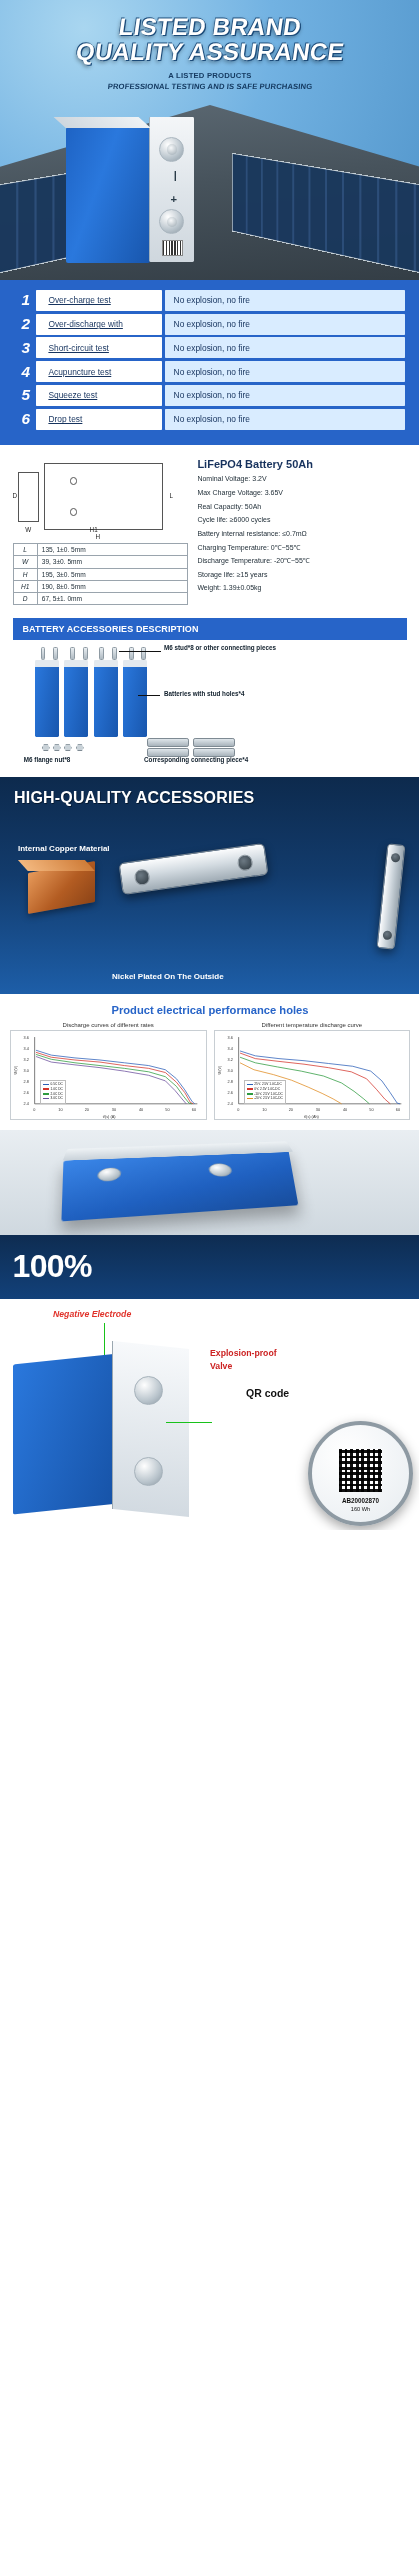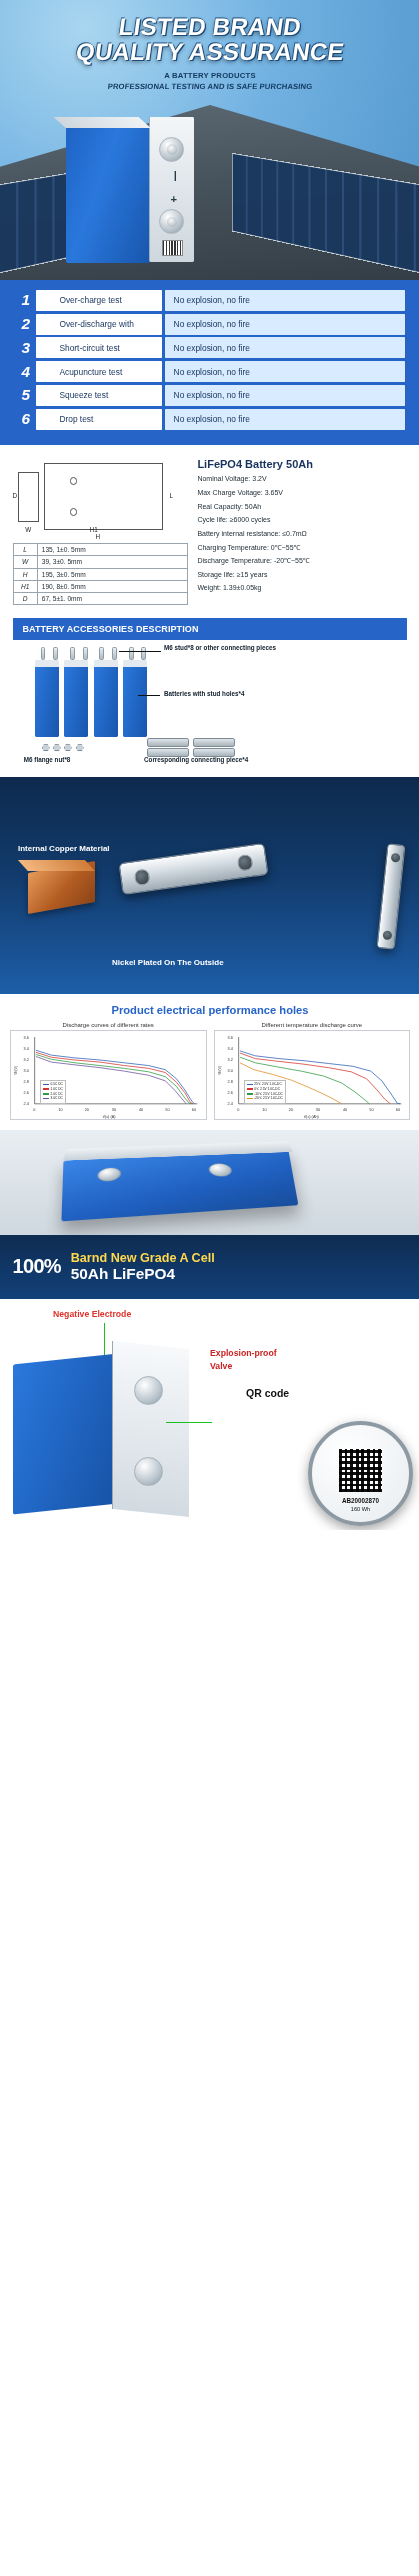--- a/index.html
+++ b/index.html
@@ -91,22 +91,23 @@
 
   
   .tests { background: #2764c8; padding: 9.8px 15.4px 12.6px; }
   .test-row { display: flex; align-items: center; height: 21px; margin-bottom: 2.8px; }
   .test-num {
     width: 21px; font-size: 15.4px; font-weight: bold; color: #ffffff; font-style: italic;
     text-align: center; flex: 0 0 21px;
   }
   .test-name {
     flex: 0 0 126px; background:#ffffff; height: 100%;
-    display:flex; align-items:center; padding-left:23px; font-size:8.4px; color:#16335e;
+    display:flex; align-items:center; padding-left:12px; font-size:8.4px; color:#16335e;
     border-radius: 0.7px;
+    text-decoration: underline;
   }
   .test-res {
     flex: 1; background:#d9ecff; height:100%; display:flex; align-items:center;
     padding-left:8.4px; font-size:8.4px; color:#16335e; margin-left:2.8px; border-radius:0.7px;
   }
 
   
   .spec { display:flex; padding: 11.2px 12.6px 5.6px; gap: 9.8px; background:#fff; }
   .spec-left { width: 175px; }
   .drawing { position:relative; height: 84px; }
@@ -246,21 +247,21 @@
     background: radial-gradient(circle at 35% 30%, #fff, #b4c0c8 65%, #8b98a1);
     border: 1.4px solid #97a4ad; top: 36px;
   }
 
   
   .grade {
     position: relative; height: 64px;
     background: linear-gradient(180deg,#0e2c51, #12417a);
     display:flex; align-items:center; padding: 0 12.6px; gap: 9.8px; color:#fff;
   }
-  .grade-100 { font-size: 20px; font-weight: bold; letter-spacing:-0.7px; }
+  .grade-100 { font-size: 32px; font-weight: bold; letter-spacing:-0.7px; }
   .grade-r1 { font-size: 12.6px; font-weight: bold; color:#ffd84d; }
   .grade-r2 { font-size: 15.4px; font-weight: bold; color:#ffffff; }
 
   
   .callout { position:relative; height: 231px; background:#fff; overflow:hidden; }
   .co-bat {
     position:absolute; left: 12.6px; top: 60px; width: 105px; height: 150px;
     background: linear-gradient(110deg,#2a78dd,#1652a6);
     transform: skewY(-6deg); border-radius:2.1px;
   }
@@ -299,21 +300,21 @@
 
   <section class="hero">
     <div class="hero-sky"></div>
     <div class="roof"></div>
     <div class="panelgrid"></div>
     <div class="panelgrid right"></div>
 
     <div class="hero-title-wrap">
       <div class="hero-t1">LISTED BRAND</div>
       <div class="hero-t2">QUALITY ASSURANCE</div>
-      <div class="hero-sub1">A BATTERY PRODUCTS</div>
+      <div class="hero-sub1">A LISTED PRODUCTS</div>
       <div class="hero-sub2">PROFESSIONAL TESTING AND IS SAFE PURCHASING</div>
     </div>
 
     <div class="hero-battery">
       <div class="bat-left"></div>
       <div class="bat-right">
         <div class="term neg">
             <span class="term-inner"></span>
           </div>
         <div class="term pos">
@@ -445,35 +446,36 @@
     <span class="nut" style="left:39px; top:104px;"></span>
     <span class="nut" style="left:50px; top:104px;"></span>
     <span class="nut" style="left:62px; top:104px;"></span>
     <span class="busbar" style="left:133px; top:98px;"></span>
     <span class="busbar" style="left:179px; top:98px;"></span>
     <span class="busbar" style="left:133px; top:108px;"></span>
     <span class="busbar" style="left:179px; top:108px;"></span>
   </section>
 
   <section class="hq">
+    <div class="hq-t1">HIGH-QUALITY ACCESSORIES</div>
 
     <div class="hq-cap" style="left: 18px; top: 67px;">Internal Copper Material</div>
     <div class="copper"></div>
     <div class="copper-top"></div>
 
     <div class="bigbar">
       <span class="hole" style="left: 12.6px;"></span>
       <span class="hole" style="right: 12.6px;"></span>
     </div>
     <div class="smallbar">
       <span class="hole" style="top: 8.4px;"></span>
       <span class="hole" style="bottom: 8.4px;"></span>
     </div>
 
-    <div class="hq-cap" style="left: 112px; bottom: 27px;">Nickel Plated On The Outside</div>
+    <div class="hq-cap" style="left: 112px; bottom: 13px;">Nickel Plated On The Outside</div>
   </section>
 
   <div class="curve-head">Product electrical performance holes</div>
   <section class="curve-wrap">
 
     <div class="curve-card">
       <div class="curve-title">Discharge curves of different rates</div>
       <div class="plot">
         <svg viewBox="0 0 280 128" width="100%" height="90">
           <line x1="34" y1="8" x2="34" y2="104" stroke="#444" stroke-width="1"></line>
@@ -580,28 +582,24 @@
   <section class="photo">
     <div class="ph-bat"></div>
     <div class="ph-top">
       <span class="ph-term" style="left:36px;"></span>
       <span class="ph-term" style="left:137px;"></span>
     </div>
   </section>
 
   <section class="grade">
     <div class="grade-100">100%</div>
-    <div>
-      <div class="grade-r1">Barnd New Grade A Cell</div>
-      <div class="grade-r2">50Ah LiFePO4</div>
-    </div>
   </section>
 
   <section class="callout">
-    <div class="co-lbl" style="left: 53px; top: 9.8px; color:#e0322a;">Negative Electrode</div>
+    <div class="co-lbl" style="left: 53px; top: 9.8px; color:#e0322a;font-style:italic;">Negative Electrode</div>
     <div class="co-green" style="left: 104px; top: 24px; width: 1.4px; height: 53px;"></div>
     <div class="co-green" style="left: 99px; top: 74px; width: 9.8px; height: 1.4px;"></div>
 
     <div class="co-bat"></div>
     <div class="co-face"></div>
     <div class="co-term" style="top: 77px;"></div>
     <div class="co-term" style="top: 158px;"></div>
 
     <div class="co-lbl" style="left: 210px; top: 49px; color:#c22;">Explosion-proof</div>
     <div class="co-lbl" style="left: 210px; top: 62px; color:#c22;">Valve</div>

